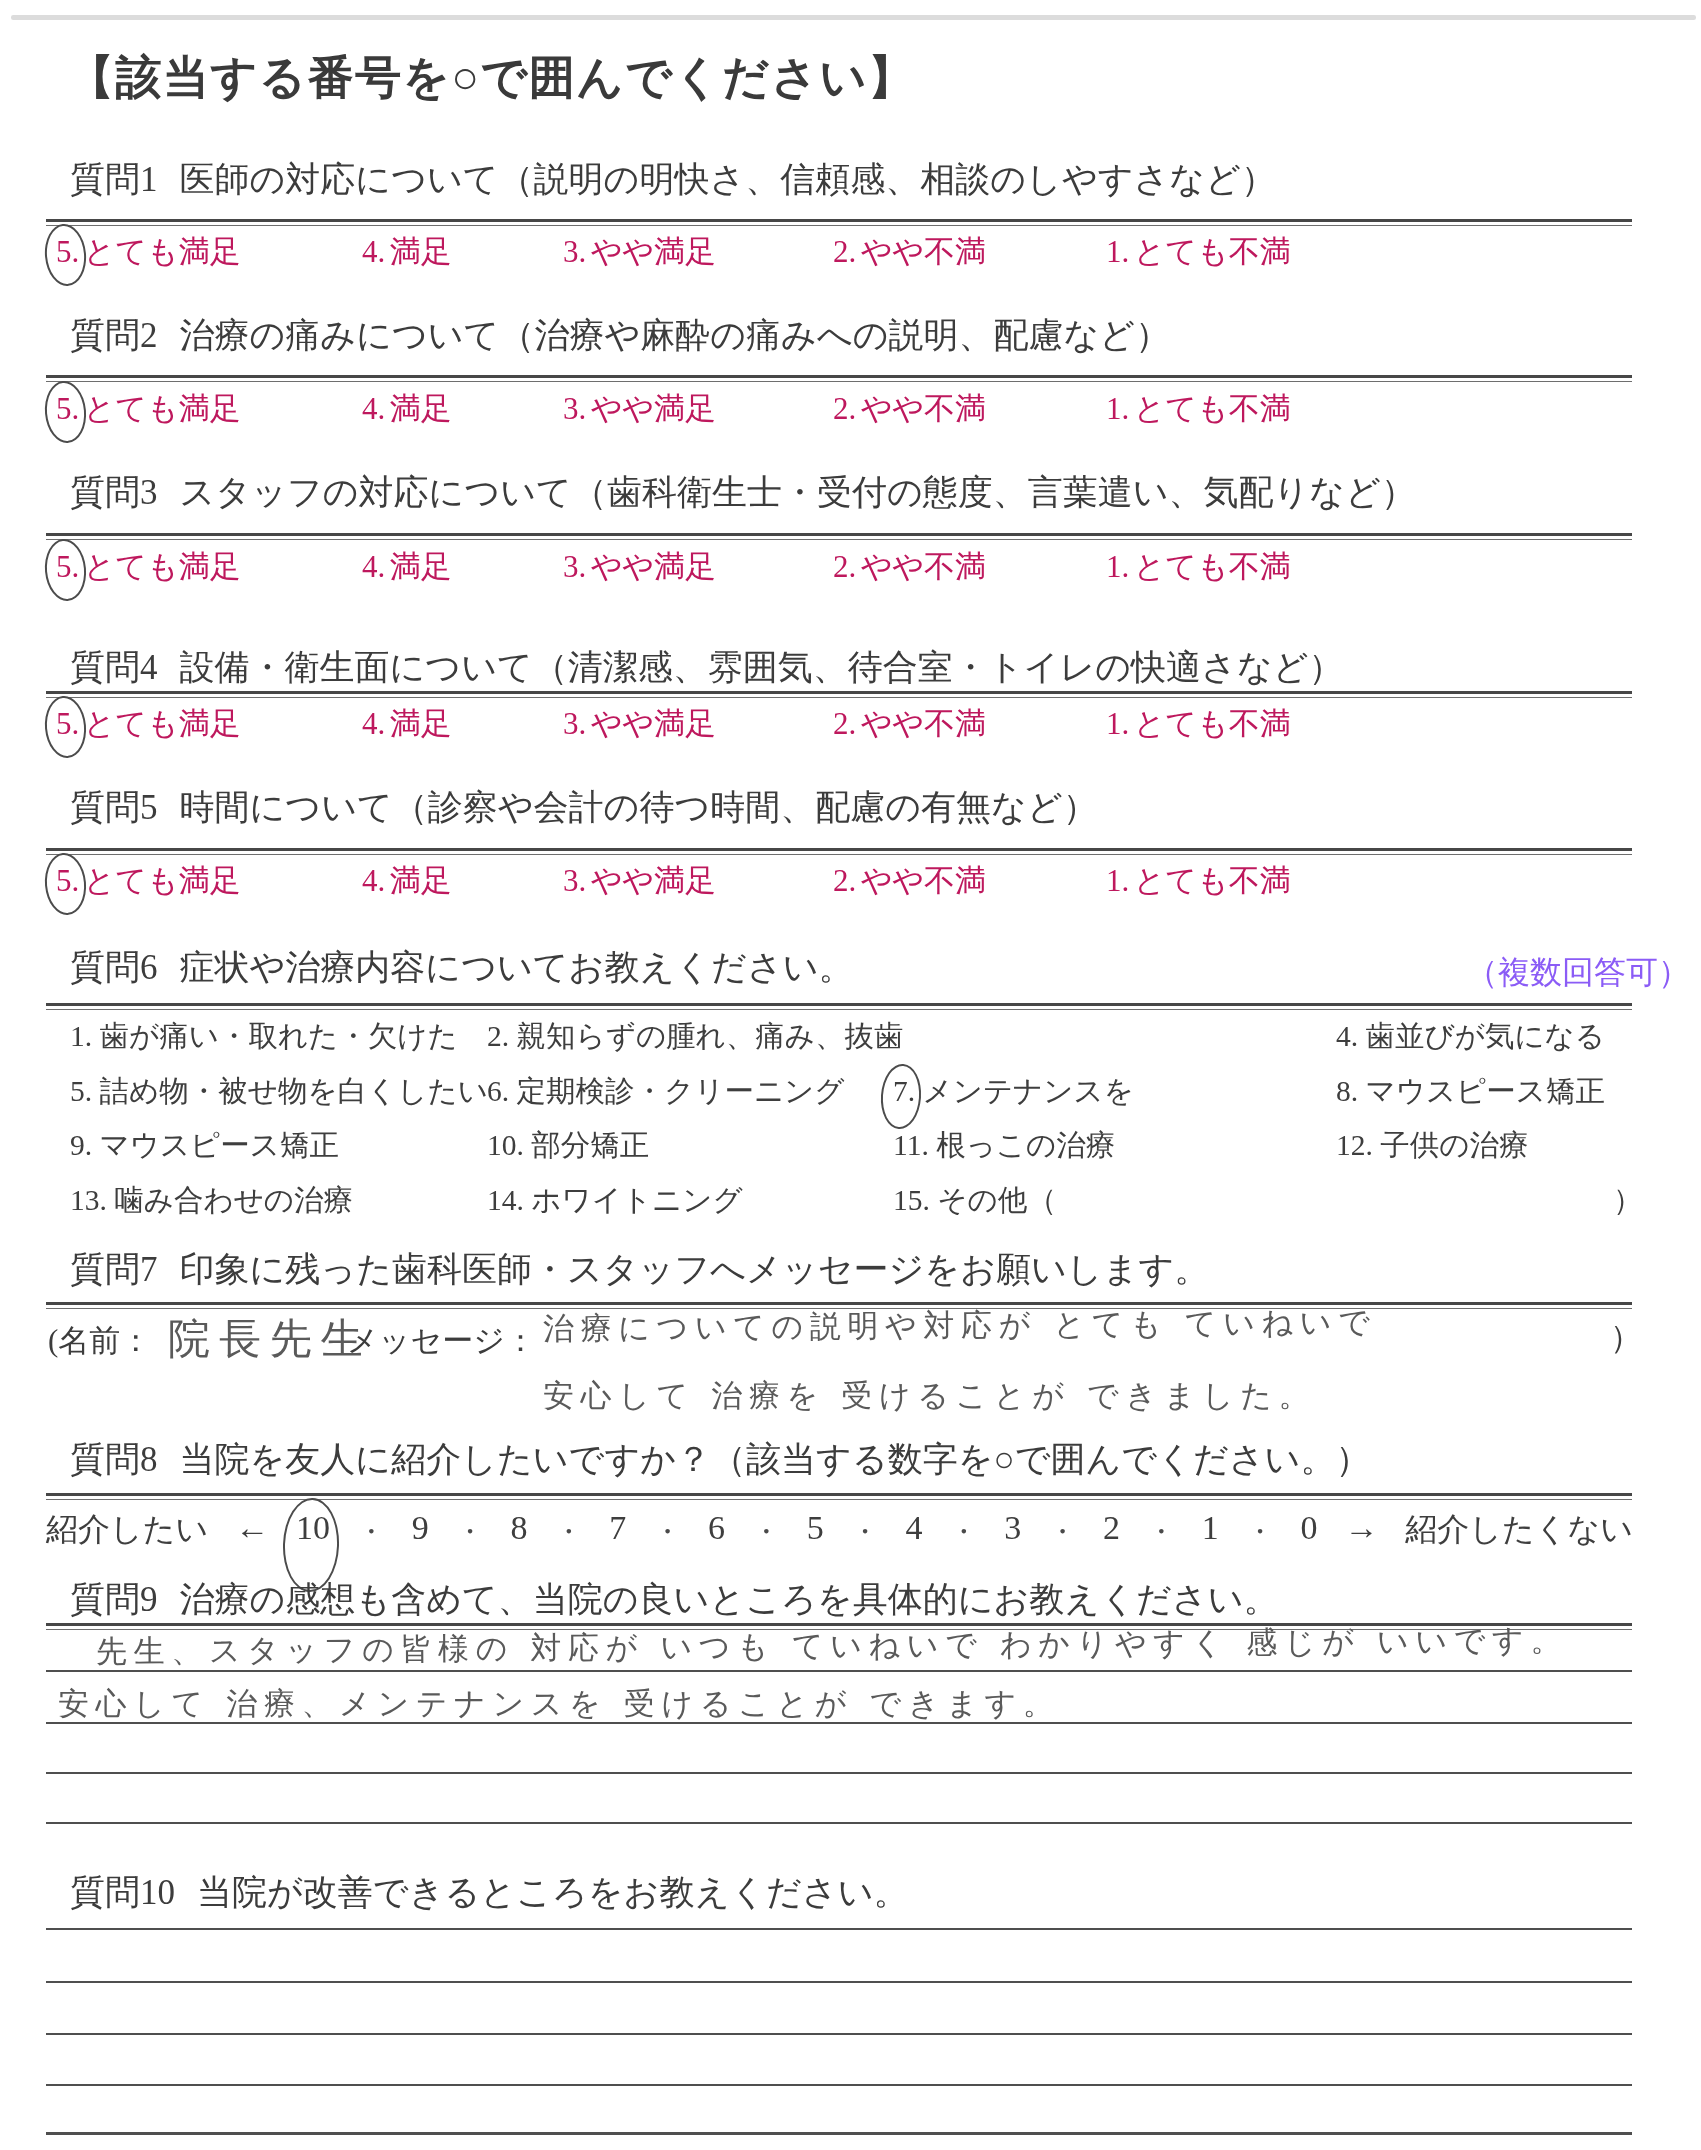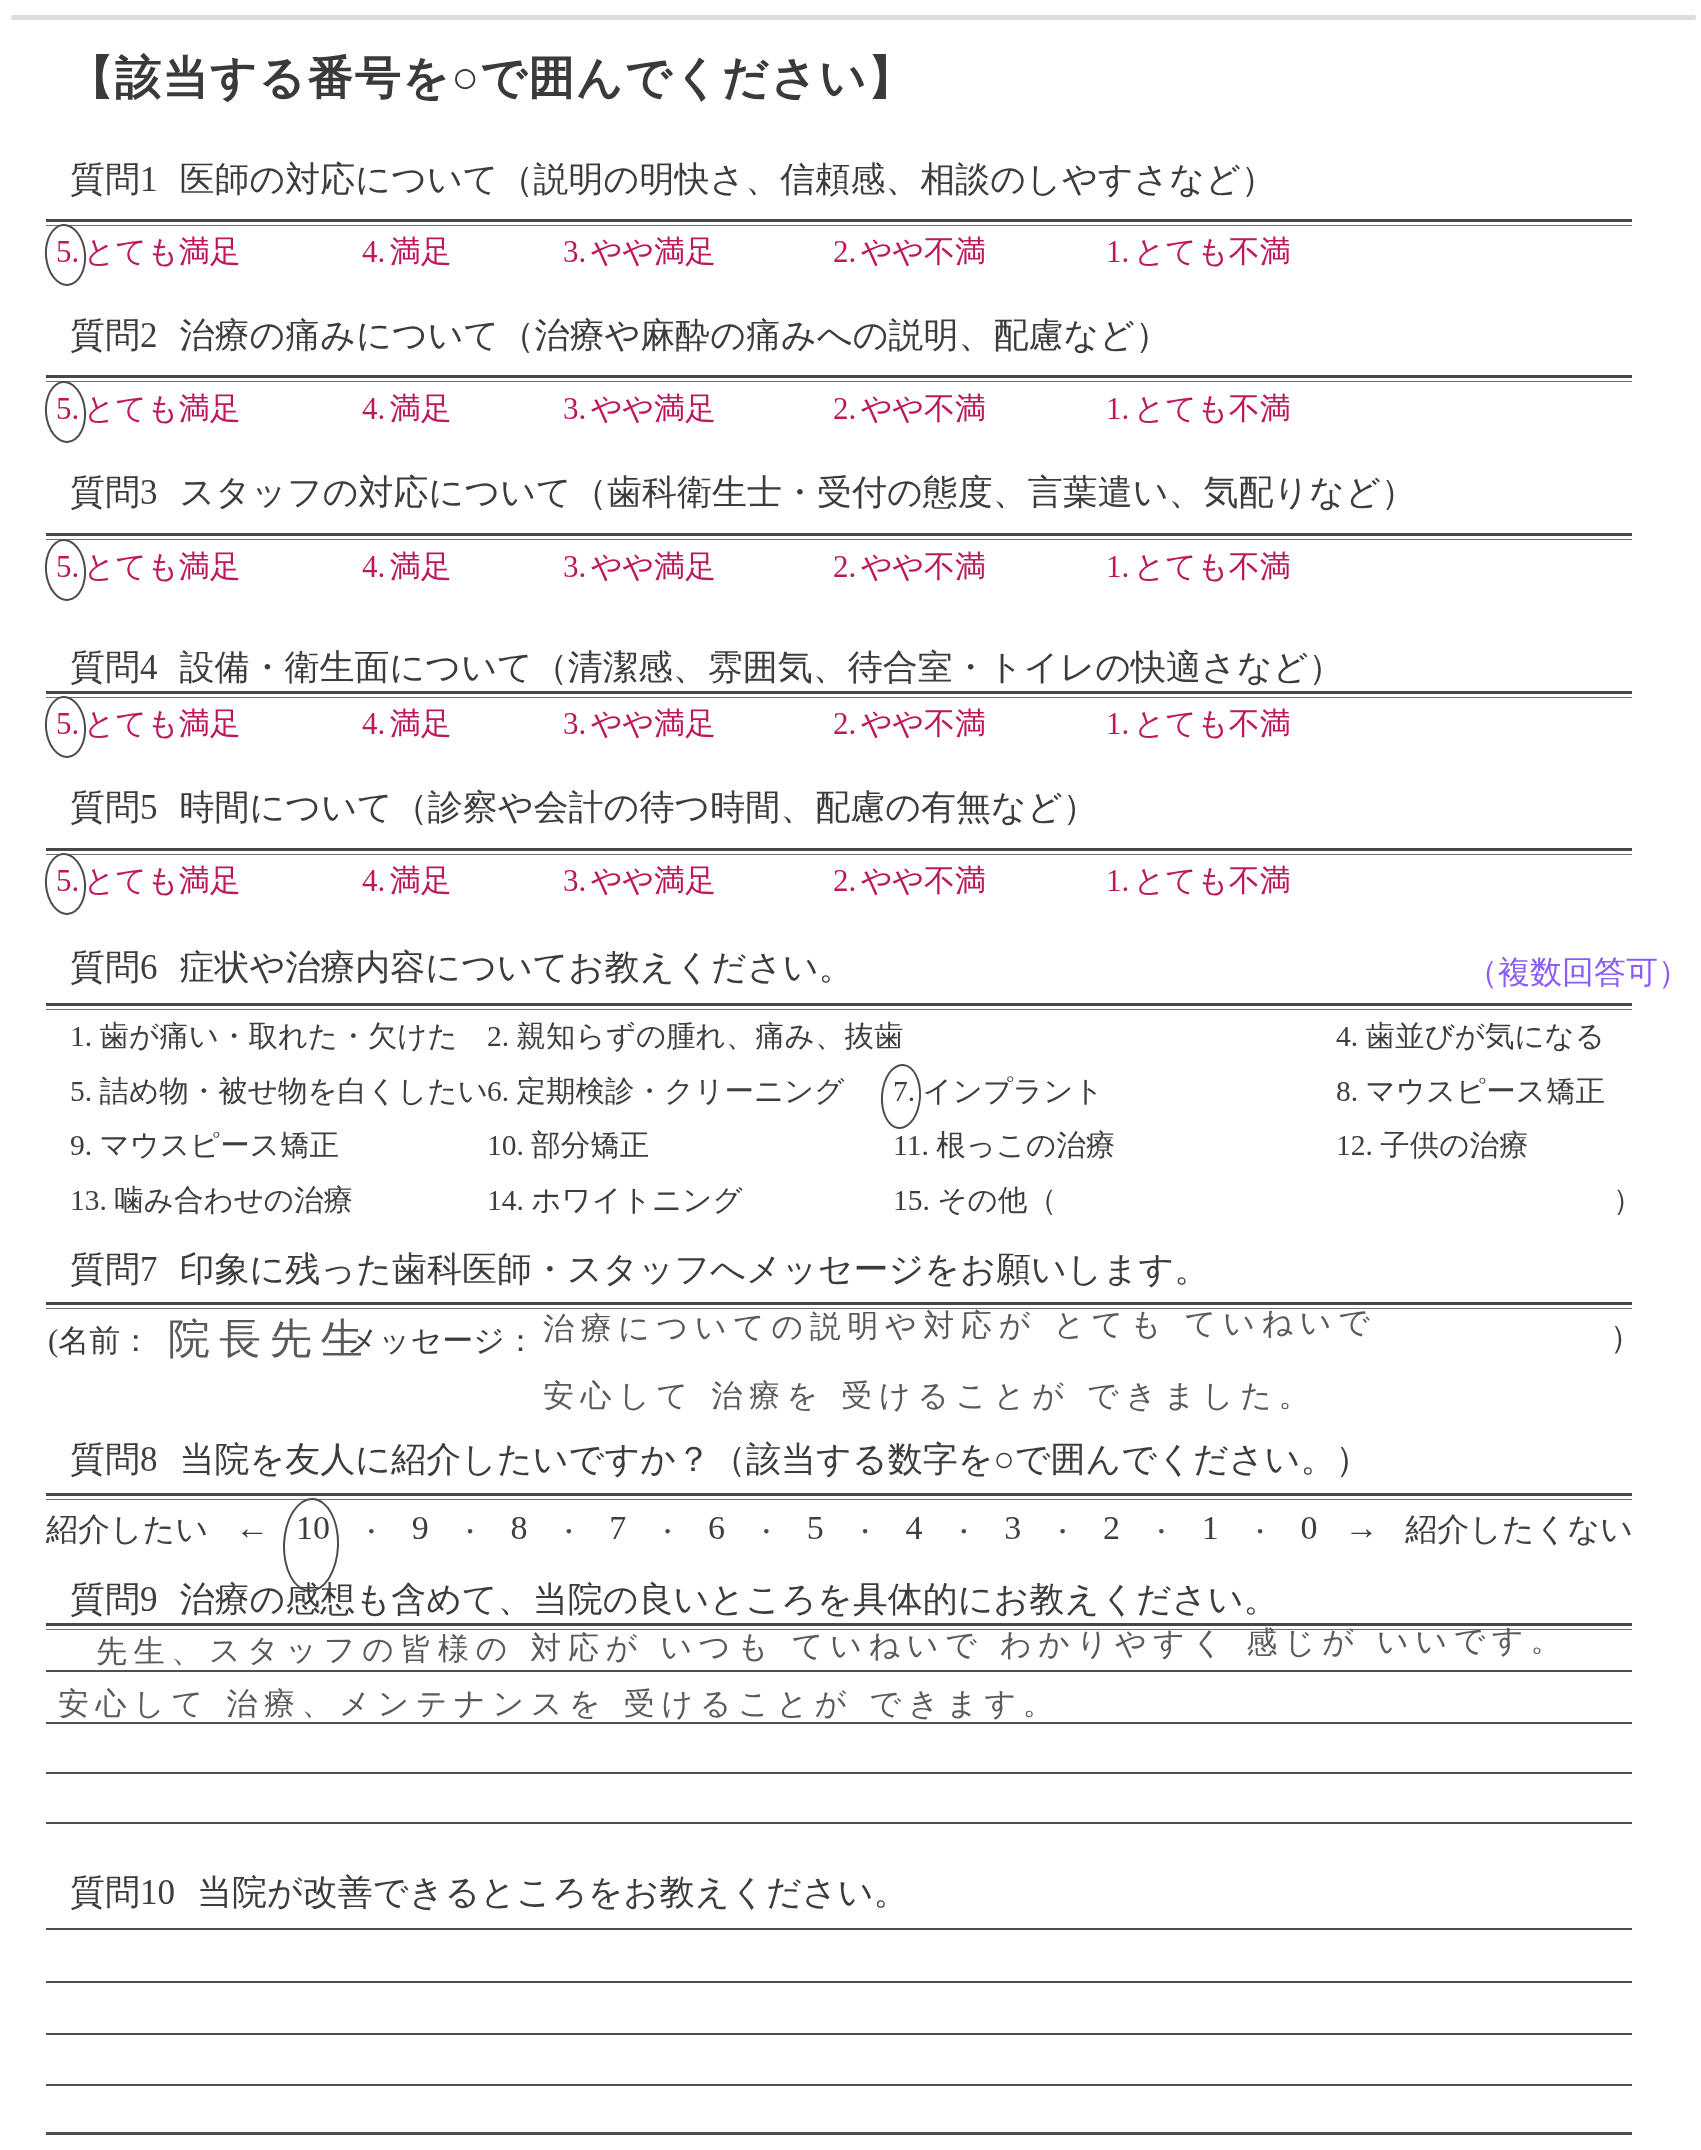--- a/index.html
+++ b/index.html
@@ -154,21 +154,21 @@
   </div>
   <div class="qnote" style="top:951px">（複数回答可）</div>
   <div class="rule2" style="top:1003px"></div>
 
   <span class="q6-item" style="left:70px;top:1019px"><span class="inum">1.</span><span>歯が痛い・取れた・欠けた</span></span>
   <span class="q6-item" style="left:487px;top:1019px"><span class="inum">2.</span><span>親知らずの腫れ、痛み、抜歯</span></span>
   <span class="q6-item" style="left:1336px;top:1019px"><span class="inum">4.</span><span>歯並びが気になる</span></span>
 
   <span class="q6-item" style="left:70px;top:1074px"><span class="inum">5.</span><span>詰め物・被せ物を白くしたい</span></span>
   <span class="q6-item" style="left:487px;top:1074px"><span class="inum">6.</span><span>定期検診・クリーニング</span></span>
-  <span class="q6-item" style="left:893px;top:1074px"><span class="inum circled7">7.</span><span>インプラント</span></span>
+  <span class="q6-item" style="left:893px;top:1074px"><span class="inum circled7">7.</span><span>メンテナンスを</span></span>
   <span class="q6-item" style="left:1336px;top:1074px"><span class="inum">8.</span><span>マウスピース矯正</span></span>
 
   <span class="q6-item" style="left:70px;top:1128px"><span class="inum">9.</span><span>マウスピース矯正</span></span>
   <span class="q6-item" style="left:487px;top:1128px"><span class="inum">10.</span><span>部分矯正</span></span>
   <span class="q6-item" style="left:893px;top:1128px"><span class="inum">11.</span><span>根っこの治療</span></span>
   <span class="q6-item" style="left:1336px;top:1128px"><span class="inum">12.</span><span>子供の治療</span></span>
 
   <span class="q6-item" style="left:70px;top:1183px"><span class="inum">13.</span><span>噛み合わせの治療</span></span>
   <span class="q6-item" style="left:487px;top:1183px"><span class="inum">14.</span><span>ホワイトニング</span></span>
   <span class="q6-item" style="left:893px;top:1183px"><span class="inum">15.</span><span>その他（</span></span>

